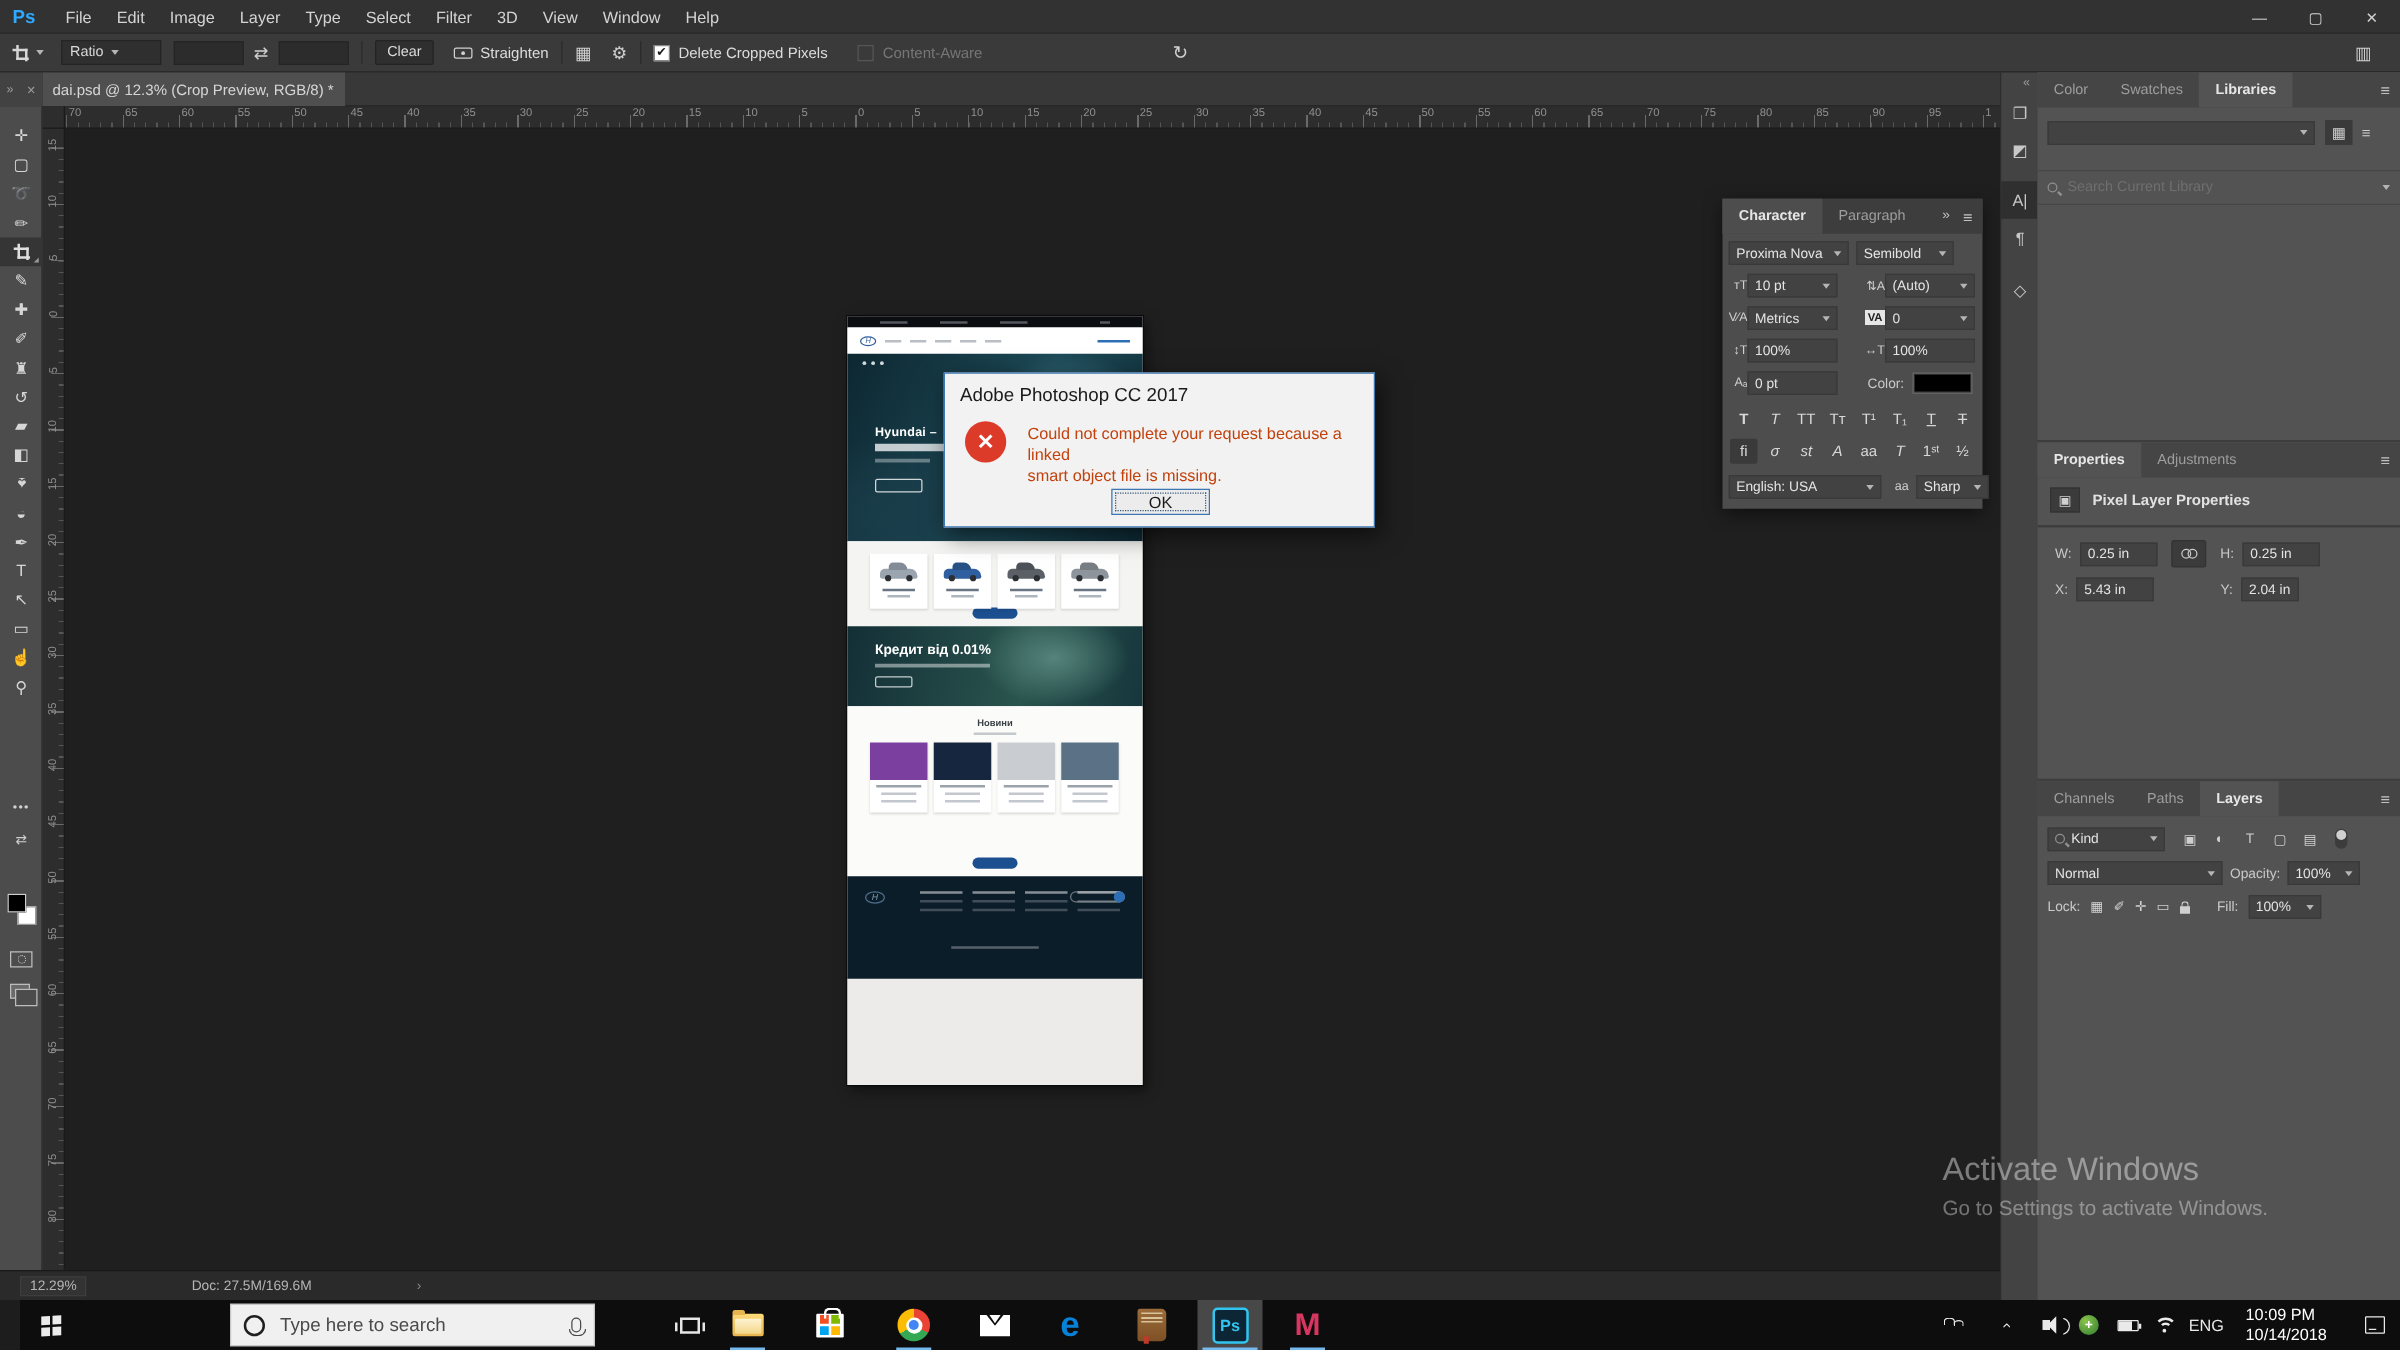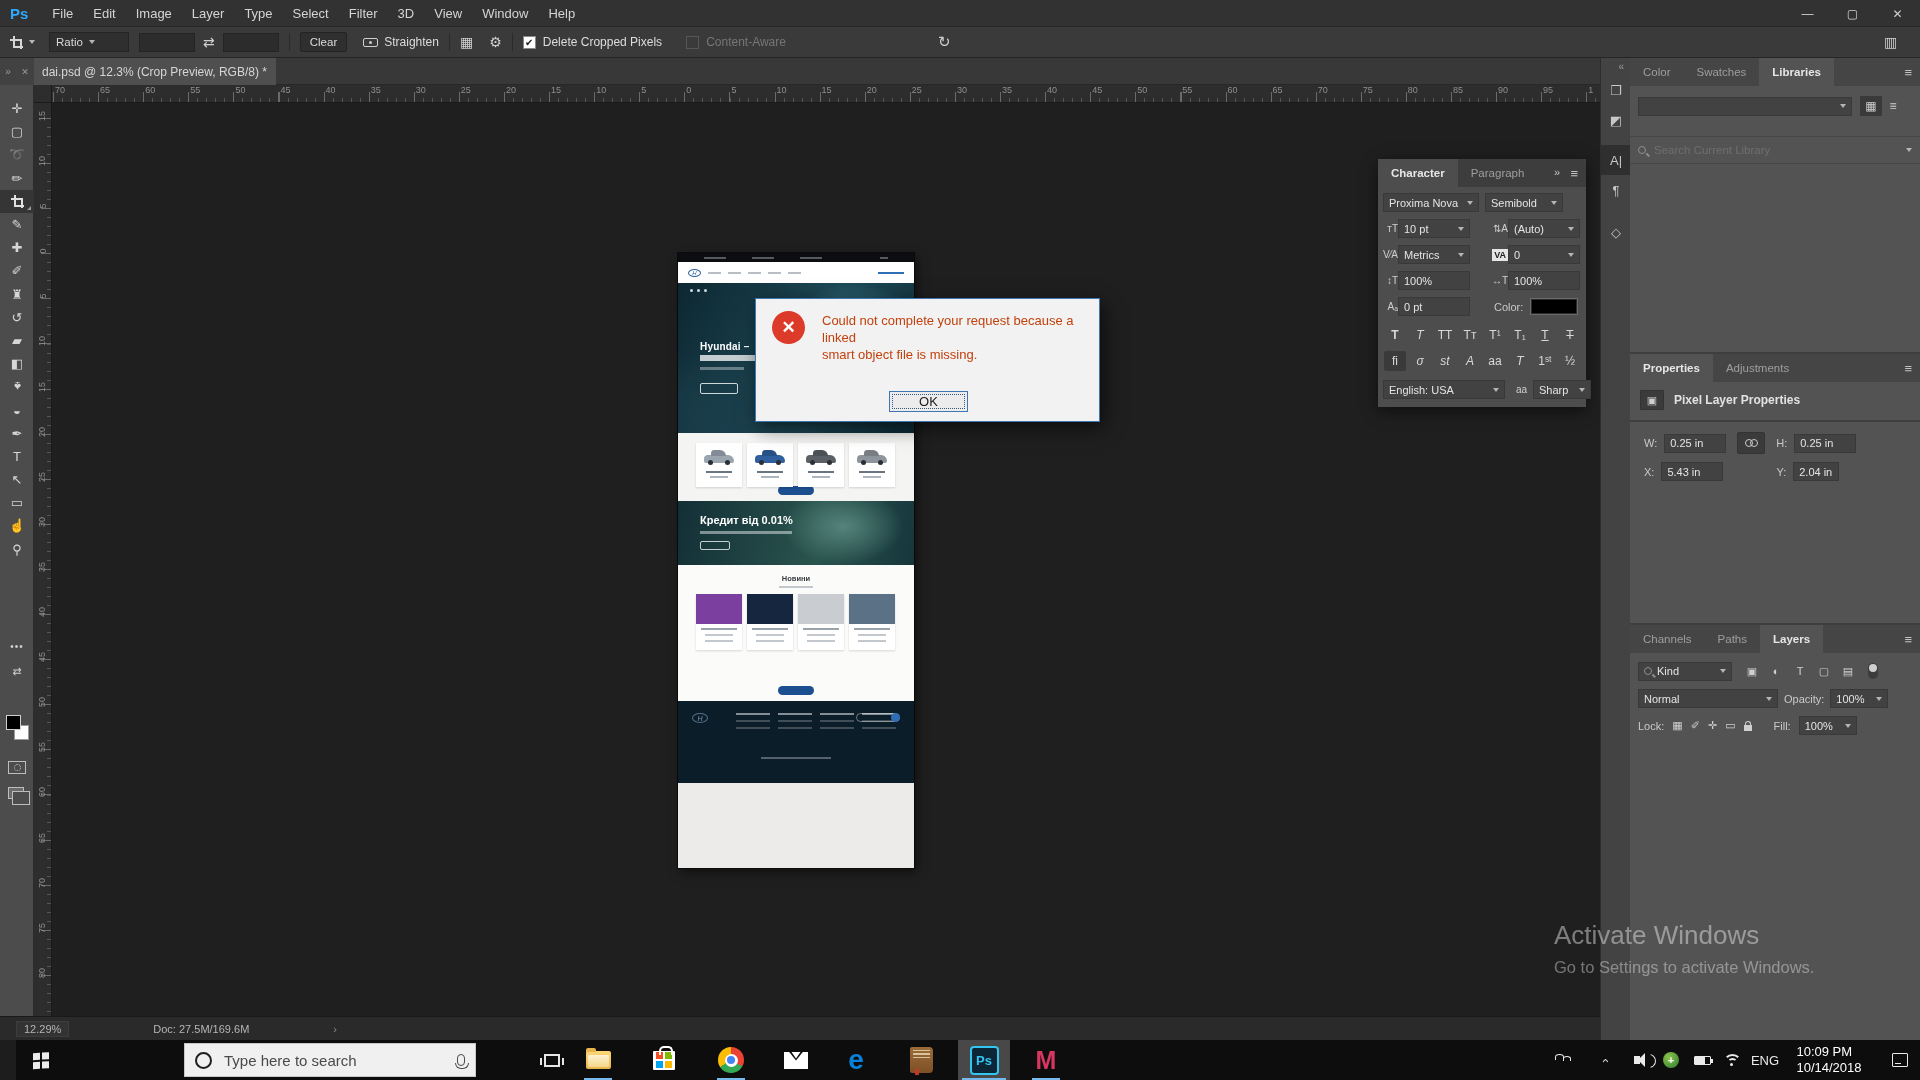--- a/index.html
+++ b/index.html
@@ -885,20 +885,21 @@
         </div>
       <span class="cico" style="width:16px">aa</span>
       <div class="pf" style="width:58px">
           <span>Sharp</span>
           <span class="chv" style="margin-left:auto"></span>
         </div>
     </div>
   </div>
 
   <div class="dialog">
+    <div class="dlg-title">Adobe Photoshop CC 2017</div>
     <div class="dlg-body">
       <span class="dlg-icon">✕</span>
       <div class="dlg-msg">
         <div>Could not complete your request because a linked</div>
         <div>smart object file is missing.</div>
       </div>
     </div>
     <div class="dlg-ok">
         <span>OK</span>
       </div>

